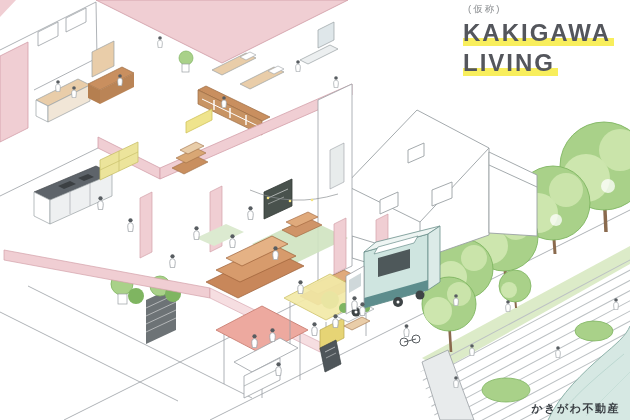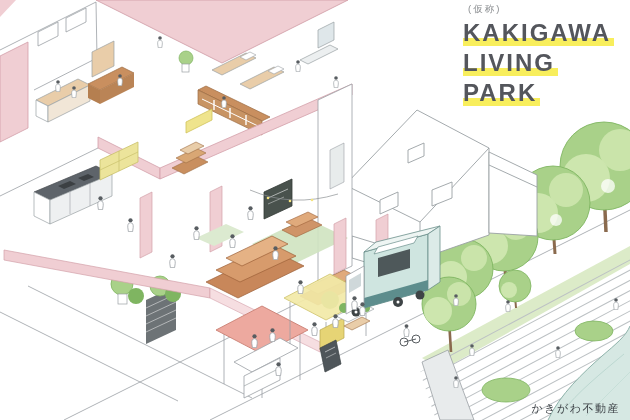--- a/index.html
+++ b/index.html
@@ -20,21 +20,21 @@
   }
   svg{position:absolute;left:0;top:0;}
   .ln{stroke:var(--outline);stroke-width:0.8;fill:none;}
   .title-block{position:absolute;left:463px;top:3px;width:167px;}
   .tentative{font-size:9.5px;letter-spacing:2px;color:var(--subtitle_color);margin:0 0 2px 5px;}
   .big-line{display:block;font-size:24px;font-weight:bold;letter-spacing:2px;
     line-height:30px;color:var(--title_color);}
   .hl{display:inline-block;padding-right:3px;
     background-image:linear-gradient(var(--yellow_highlight),var(--yellow_highlight));
     background-repeat:no-repeat;background-size:100% 8px;background-position:0 92%;}
-  .credit{position:absolute;right:10px;bottom:4px;font-size:11px;font-weight:normal;
+  .credit{position:absolute;right:10px;bottom:4px;font-size:11px;font-weight:bold;
     letter-spacing:1.5px;color:var(--credit_color);}
 </style>
 </head>
 <body>
 
 <svg width="630" height="420" viewBox="0 0 630 420">
   <defs>
     <symbol id="person" viewBox="0 0 10 16">
       <circle cx="5" cy="2.6" r="2.4" style="fill:var(--figure_dark)"></circle>
       <path d="M5,5.4 C7.6,5.4 8.3,7.6 8.1,10.6 L7.4,15.6 L2.6,15.6 L1.9,10.6 C1.7,7.6 2.4,5.4 5,5.4 Z" style="fill:#ffffff;stroke:var(--outline);stroke-width:0.9"></path>
@@ -339,16 +339,15 @@
       <circle cx="416" cy="339" r="4" style="fill:none;stroke:var(--figure_dark);stroke-width:1"></circle>
       <line x1="404" y1="342" x2="416" y2="339" style="stroke:var(--figure_dark);stroke-width:1"></line>
     </g>
   </g>
 </svg>
 
 <div class="title-block">
   <div class="tentative">(仮称)</div>
   <div class="big-line"><span class="hl">KAKIGAWA</span></div>
   <div class="big-line"><span class="hl">LIVING</span></div>
-  <div class="big-line"><span class="hl">PARK</span></div>
 </div>
 
 <div class="credit">かきがわ不動産</div>
 
 </body></html>

